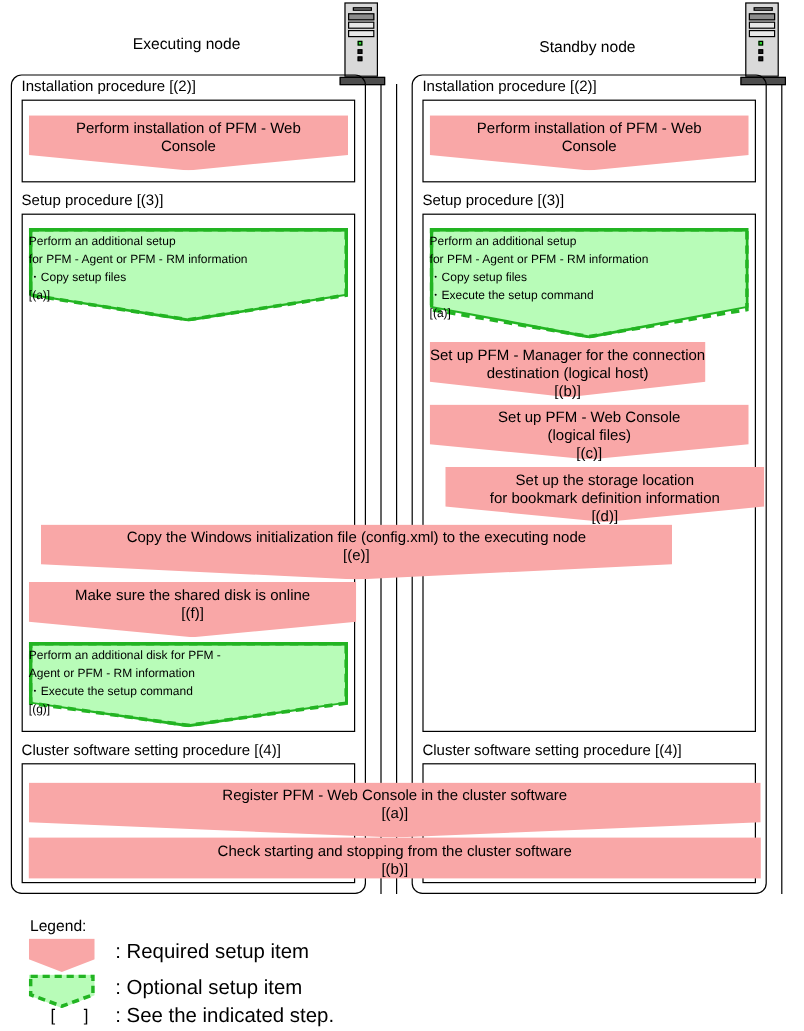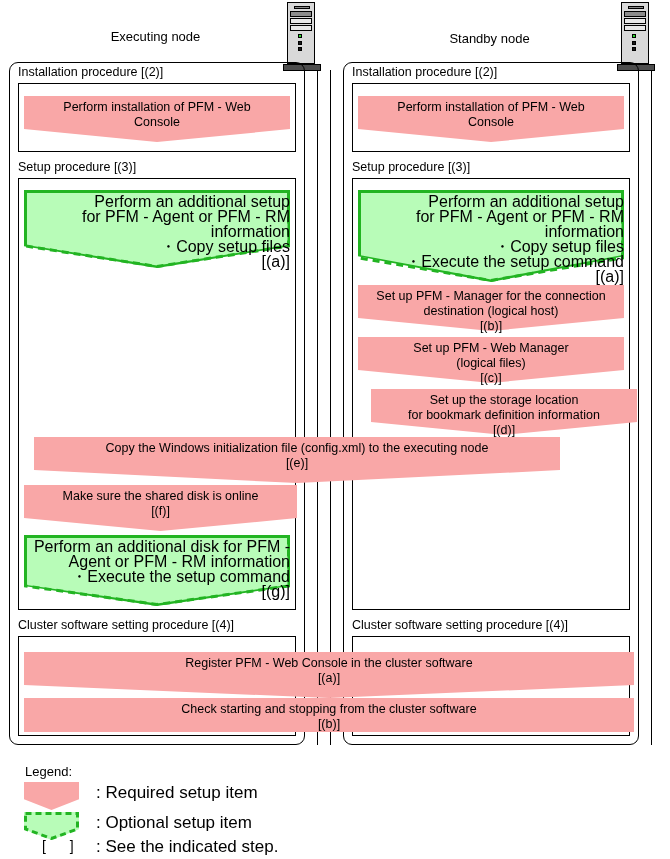--- a/index.html
+++ b/index.html
@@ -127,22 +127,22 @@
     clip-path: polygon(0% 0%, 100% 0%, 100% 72%, 50% 100%, 0% 72%);
   }
   .step-wrap .dashes {
     position: absolute;
     left: 0; top: 0; right: 0; bottom: 0;
     pointer-events: none;
   }
   .step-wrap .label {
     position: absolute;
     left: 0; right: 0; top: 0;
-    text-align: right;
-    font-size: 16px;
+    text-align: left;
+    font-size: 10px;
     line-height: 15px;
     padding-top: 4px;
   }
   .step-req-wrap { position: absolute; }
   .step-req-wrap .fill {
     position: absolute;
     left: 0; top: 0; right: 0; bottom: 0;
     background: #f9a7a7;
     -webkit-clip-path: polygon(0% 0%, 100% 0%, 100% 72%, 50% 100%, 0% 72%);
     clip-path: polygon(0% 0%, 100% 0%, 100% 72%, 50% 100%, 0% 72%);
@@ -288,33 +288,33 @@
   </svg>
   <div class="label">
     <span>Perform an additional setup</span><br>
     <span>for PFM - Agent or PFM - RM information</span><br>
     <span>・Copy setup files</span><br>
     <span>・Execute the setup command</span><br>
     <span>[(a)]</span>
   </div>
 </div>
 
-<div class="step-req-wrap" style="left:358px; top:285px; width:266px; height:46px;">
+<div class="step-req-wrap" style="left:358px; top:285px; width:230px; height:46px;">
   <div class="fill"></div>
   <div class="label">
     <span>Set up PFM - Manager for the connection</span><br>
     <span>destination (logical host)</span><br>
     <span>[(b)]</span>
   </div>
 </div>
 
 <div class="step-req-wrap" style="left:358px; top:337px; width:266px; height:46px;">
   <div class="fill"></div>
   <div class="label">
-    <span>Set up PFM - Web Manager</span><br>
+    <span>Set up PFM - Web Console</span><br>
     <span>(logical files)</span><br>
     <span>[(c)]</span>
   </div>
 </div>
 
 <div class="step-req-wrap" style="left:358px; top:389px; width:266px; height:46px;margin-left:13px;">
   <div class="fill"></div>
   <div class="label">
     <span>Set up the storage location</span><br>
     <span>for bookmark definition information</span><br>

